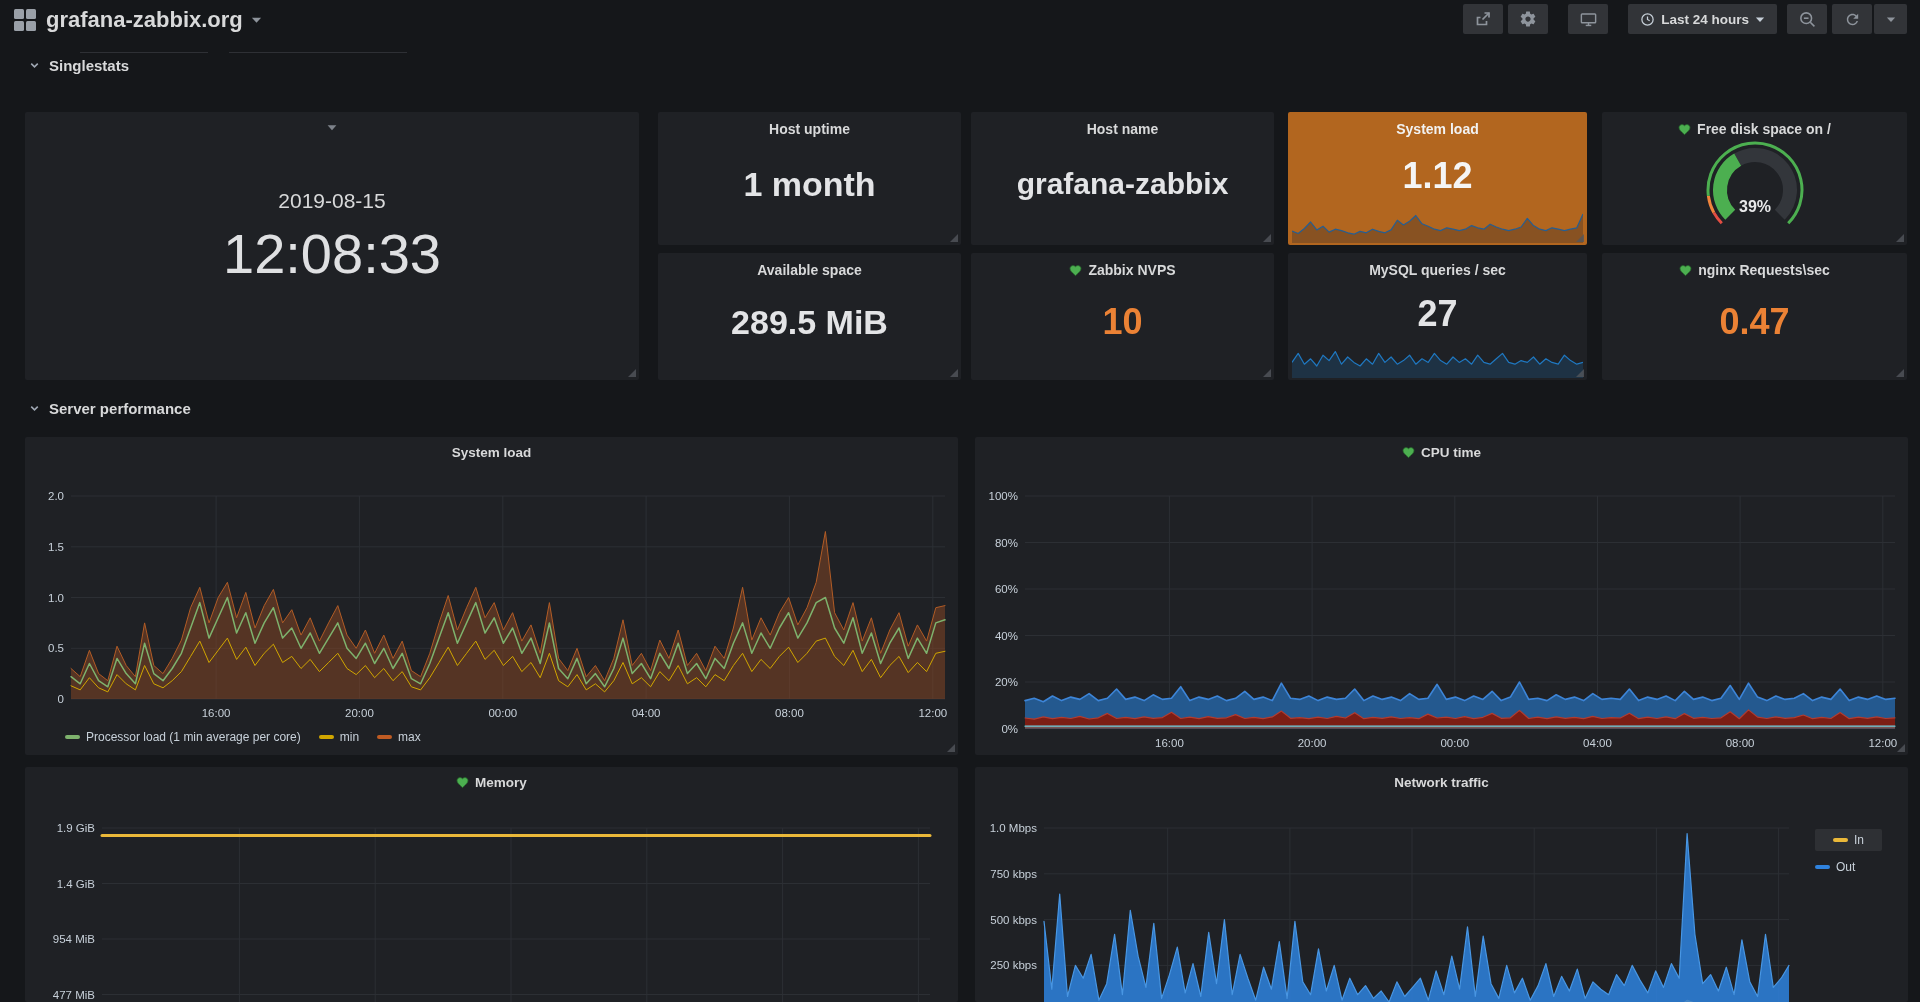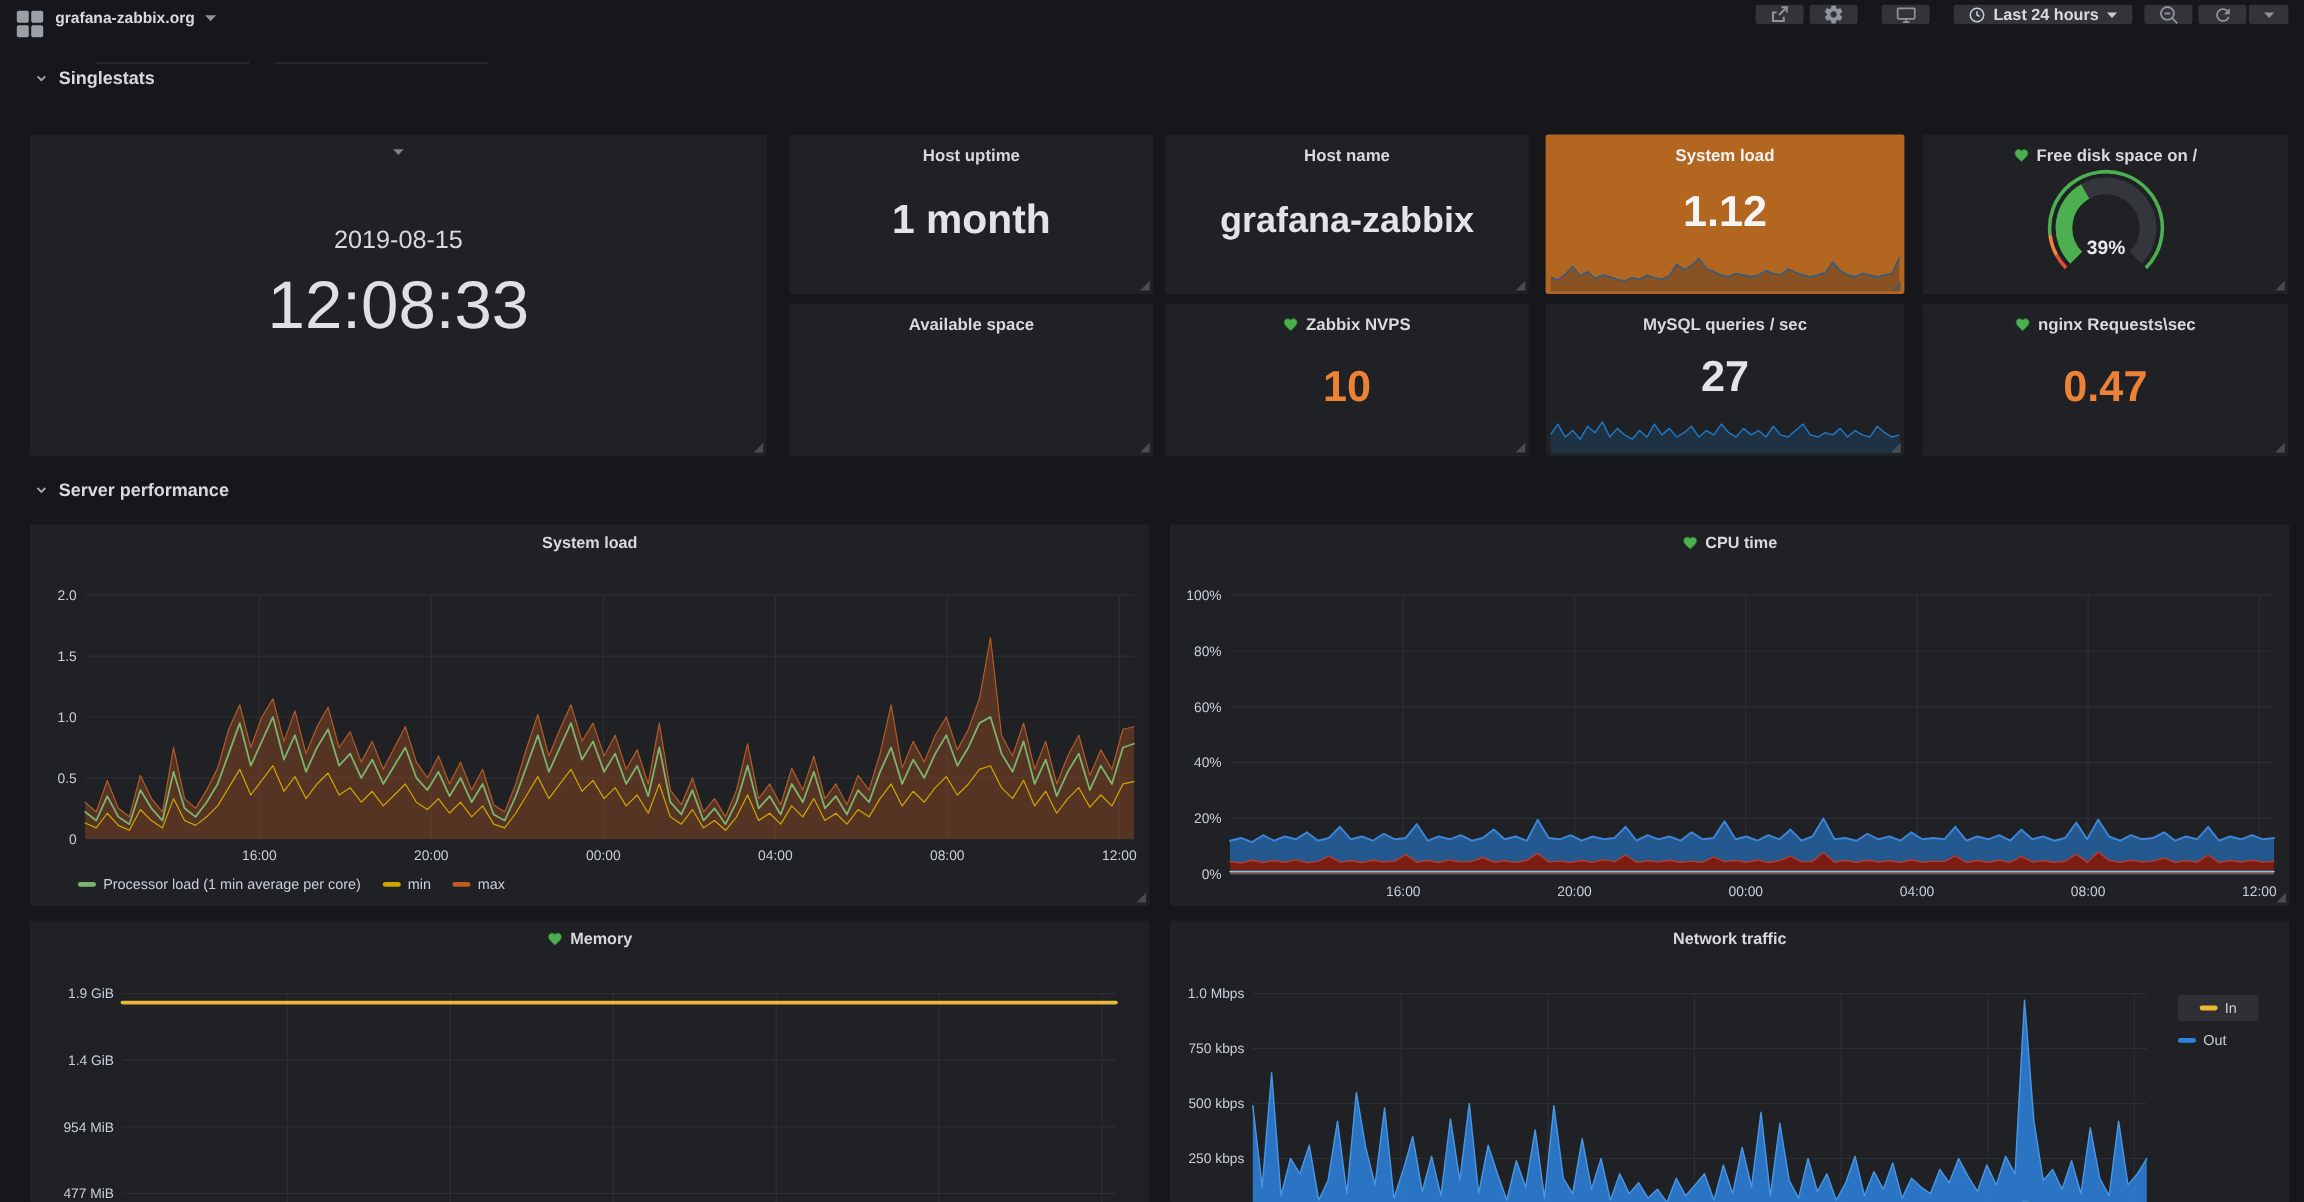--- a/index.html
+++ b/index.html
@@ -4,23 +4,23 @@
 <style>
   * { margin:0; padding:0; box-sizing:border-box; }
   html,body { width:1920px; height:1002px; overflow:hidden; background:#15171a;
     font-family:"Liberation Sans", sans-serif; color:#d8d9da; }
   svg { font-family:inherit; }
   .navbar { position:absolute; left:0; top:0; width:1920px; height:40px; }
   .apps-icon { position:absolute; left:14px; top:9px; width:22px; height:22px;
     display:grid; grid-template-columns:10px 10px; grid-template-rows:10px 10px; gap:2px; cursor:pointer;}
   .apps-icon i { background:#9aa0a8; border-radius:1.5px; }
   .dash-title-wrap { position:absolute; left:46px; top:7px; display:flex; align-items:center; gap:8px; cursor:pointer;}
-  .dash-title { font-size:13px; font-weight:600; color:#d8d9da; }
+  .dash-title { font-size:22px; font-weight:600; color:#d8d9da; }
   .nav-right { position:absolute; right:13px; top:4px; display:flex; align-items:center; }
-  .nav-btn { height:16px; background:#323438; border:none; border-radius:2px; display:flex;
+  .nav-btn { height:30px; background:#323438; border:none; border-radius:2px; display:flex;
     align-items:center; justify-content:center; cursor:pointer; color:#8e949c; }
   .sq { width:40px; }
   .nar { width:33px; }
   .gap5{ margin-left:5px; } .gap20{ margin-left:20px; } .gap10{ margin-left:10px; } .gap2{ margin-left:2px; }
   .time-btn { padding:0 12px; gap:6px; font-size:13.5px; font-weight:600; color:#d8d9da; }
   .subnav-line { position:absolute; top:52px; height:1px; background:#2e3035; }
   .line1 { left:80px; width:128px; } .line2 { left:229px; width:178px; }
   .section-header { position:absolute; display:flex; align-items:center; gap:8px; cursor:pointer; }
   .section-label { font-size:15px; font-weight:700; color:#d8d9da; }
   .panel { position:absolute; background:#1f2125; border-radius:2px; overflow:hidden; }
@@ -186,20 +186,21 @@
         <path d="M 50.25 86.75 A 35 35 0 0 1 57.66 31.60" stroke="#4caf50" stroke-width="14" fill="none"></path>
         <text x="75" y="84" text-anchor="middle" fill="#e8e9ea" font-size="16" font-weight="bold">39%</text>
       </svg></div>
   <i class="rh"></i>
 </div>
 
 <div class="panel" style="left:658px;top:253px;width:303px;height:127px;">
   <div class="ss-title">
       <span>Available space</span>
     </div>
+  <div class="ss-value">289.5 MiB</div>
   <i class="rh"></i>
 </div>
 
 <div class="panel" style="left:971px;top:253px;width:303px;height:127px;">
   <div class="ss-title">
     <svg width="13" height="13" viewBox="0 0 24 24">
         <path fill="#4caf50" stroke="#2d7a32" stroke-width="1.4" d="M12 21.35l-1.45-1.32C5.4 15.36 2 12.28 2 8.5 2 5.42 4.42 3 7.5 3c1.74 0 3.41.81 4.5 2.09C13.09 3.81 14.76 3 16.5 3 19.58 3 22 5.42 22 8.5c0 3.78-3.4 6.86-8.55 11.54L12 21.35z"></path>
       </svg>
     <span>Zabbix NVPS</span>
   </div>

